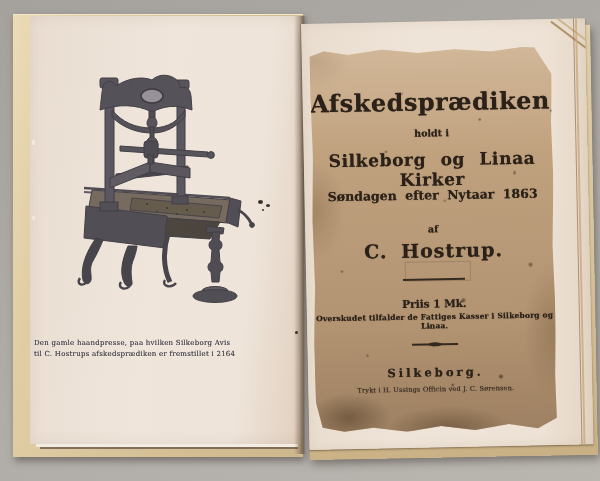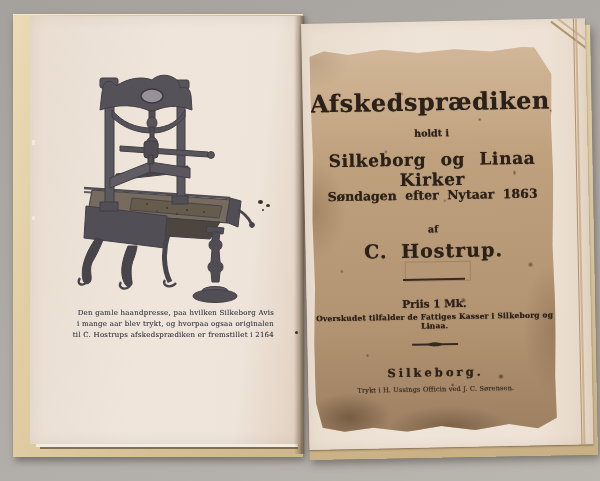--- a/index.html
+++ b/index.html
@@ -17,21 +17,21 @@
     border-top:1px solid #f4e9cf;
   }
   .left-page{
     left:30px;top:16px;width:272px;height:428px;
     background:linear-gradient(96deg,#e9ddd1 0%,#efe5da 45%,#eee4d9 78%,#e3d2c2 97%,#d8c3b0 100%);
     box-shadow:inset 0 0 14px rgba(120,95,75,.12);
   }
   .left-sheet-edge{left:36px;top:444px;width:262px;height:3px;background:#f3ece2;}
   .left-sheet-dark{left:40px;top:447px;width:258px;height:2px;background:#6b5a47;opacity:.8;}
   .caption{
-    left:4px;top:292px;width:240px;text-align:right;
+    left:4px;top:322px;width:240px;text-align:left;
     font-size:7px;line-height:1.6;letter-spacing:.25px;
     color:#41424d;text-shadow:0 0 .6px rgba(65,66,77,.6);
   }
   
   .gutter-shadow{
     left:294px;top:16px;width:14px;height:438px;
     background:linear-gradient(90deg,rgba(100,80,60,0) 0%,rgba(100,78,58,.38) 40%,rgba(62,46,34,.55) 58%,rgba(100,80,60,.1) 80%,rgba(100,80,60,0) 100%);
   }
   
   .right-cover{
@@ -175,21 +175,20 @@
         <polygon points="44,104 116,96 116,102 44,110" fill="#3c3a42"></polygon>
         <polygon points="38,108 78,92 78,102 38,118" fill="#57525b"></polygon>
         <polygon points="78,92 118,98 118,108 78,102" fill="#514d56"></polygon>
         <rect x="76" y="85" width="5" height="9" fill="#454249"></rect>
       </g>
     </svg>
   </div>
 
   <div class="abs caption">
     <div>Den gamle haandpresse, paa hvilken Silkeborg Avis</div>
-    <div>i mange aar blev trykt, og hvorpaa ogsaa originalen</div>
     <div>til C. Hostrups afskedsprædiken er fremstillet i 2164</div>
   </div>
 
   <div class="chip" style="left:2px;top:124px;width:3px;height:5px;"></div>
   <div class="chip" style="left:2px;top:200px;width:3px;height:4px;"></div>
 </div>
 
 <div class="abs gutter-shadow"></div>
 
 <div class="abs right-cover"></div>

